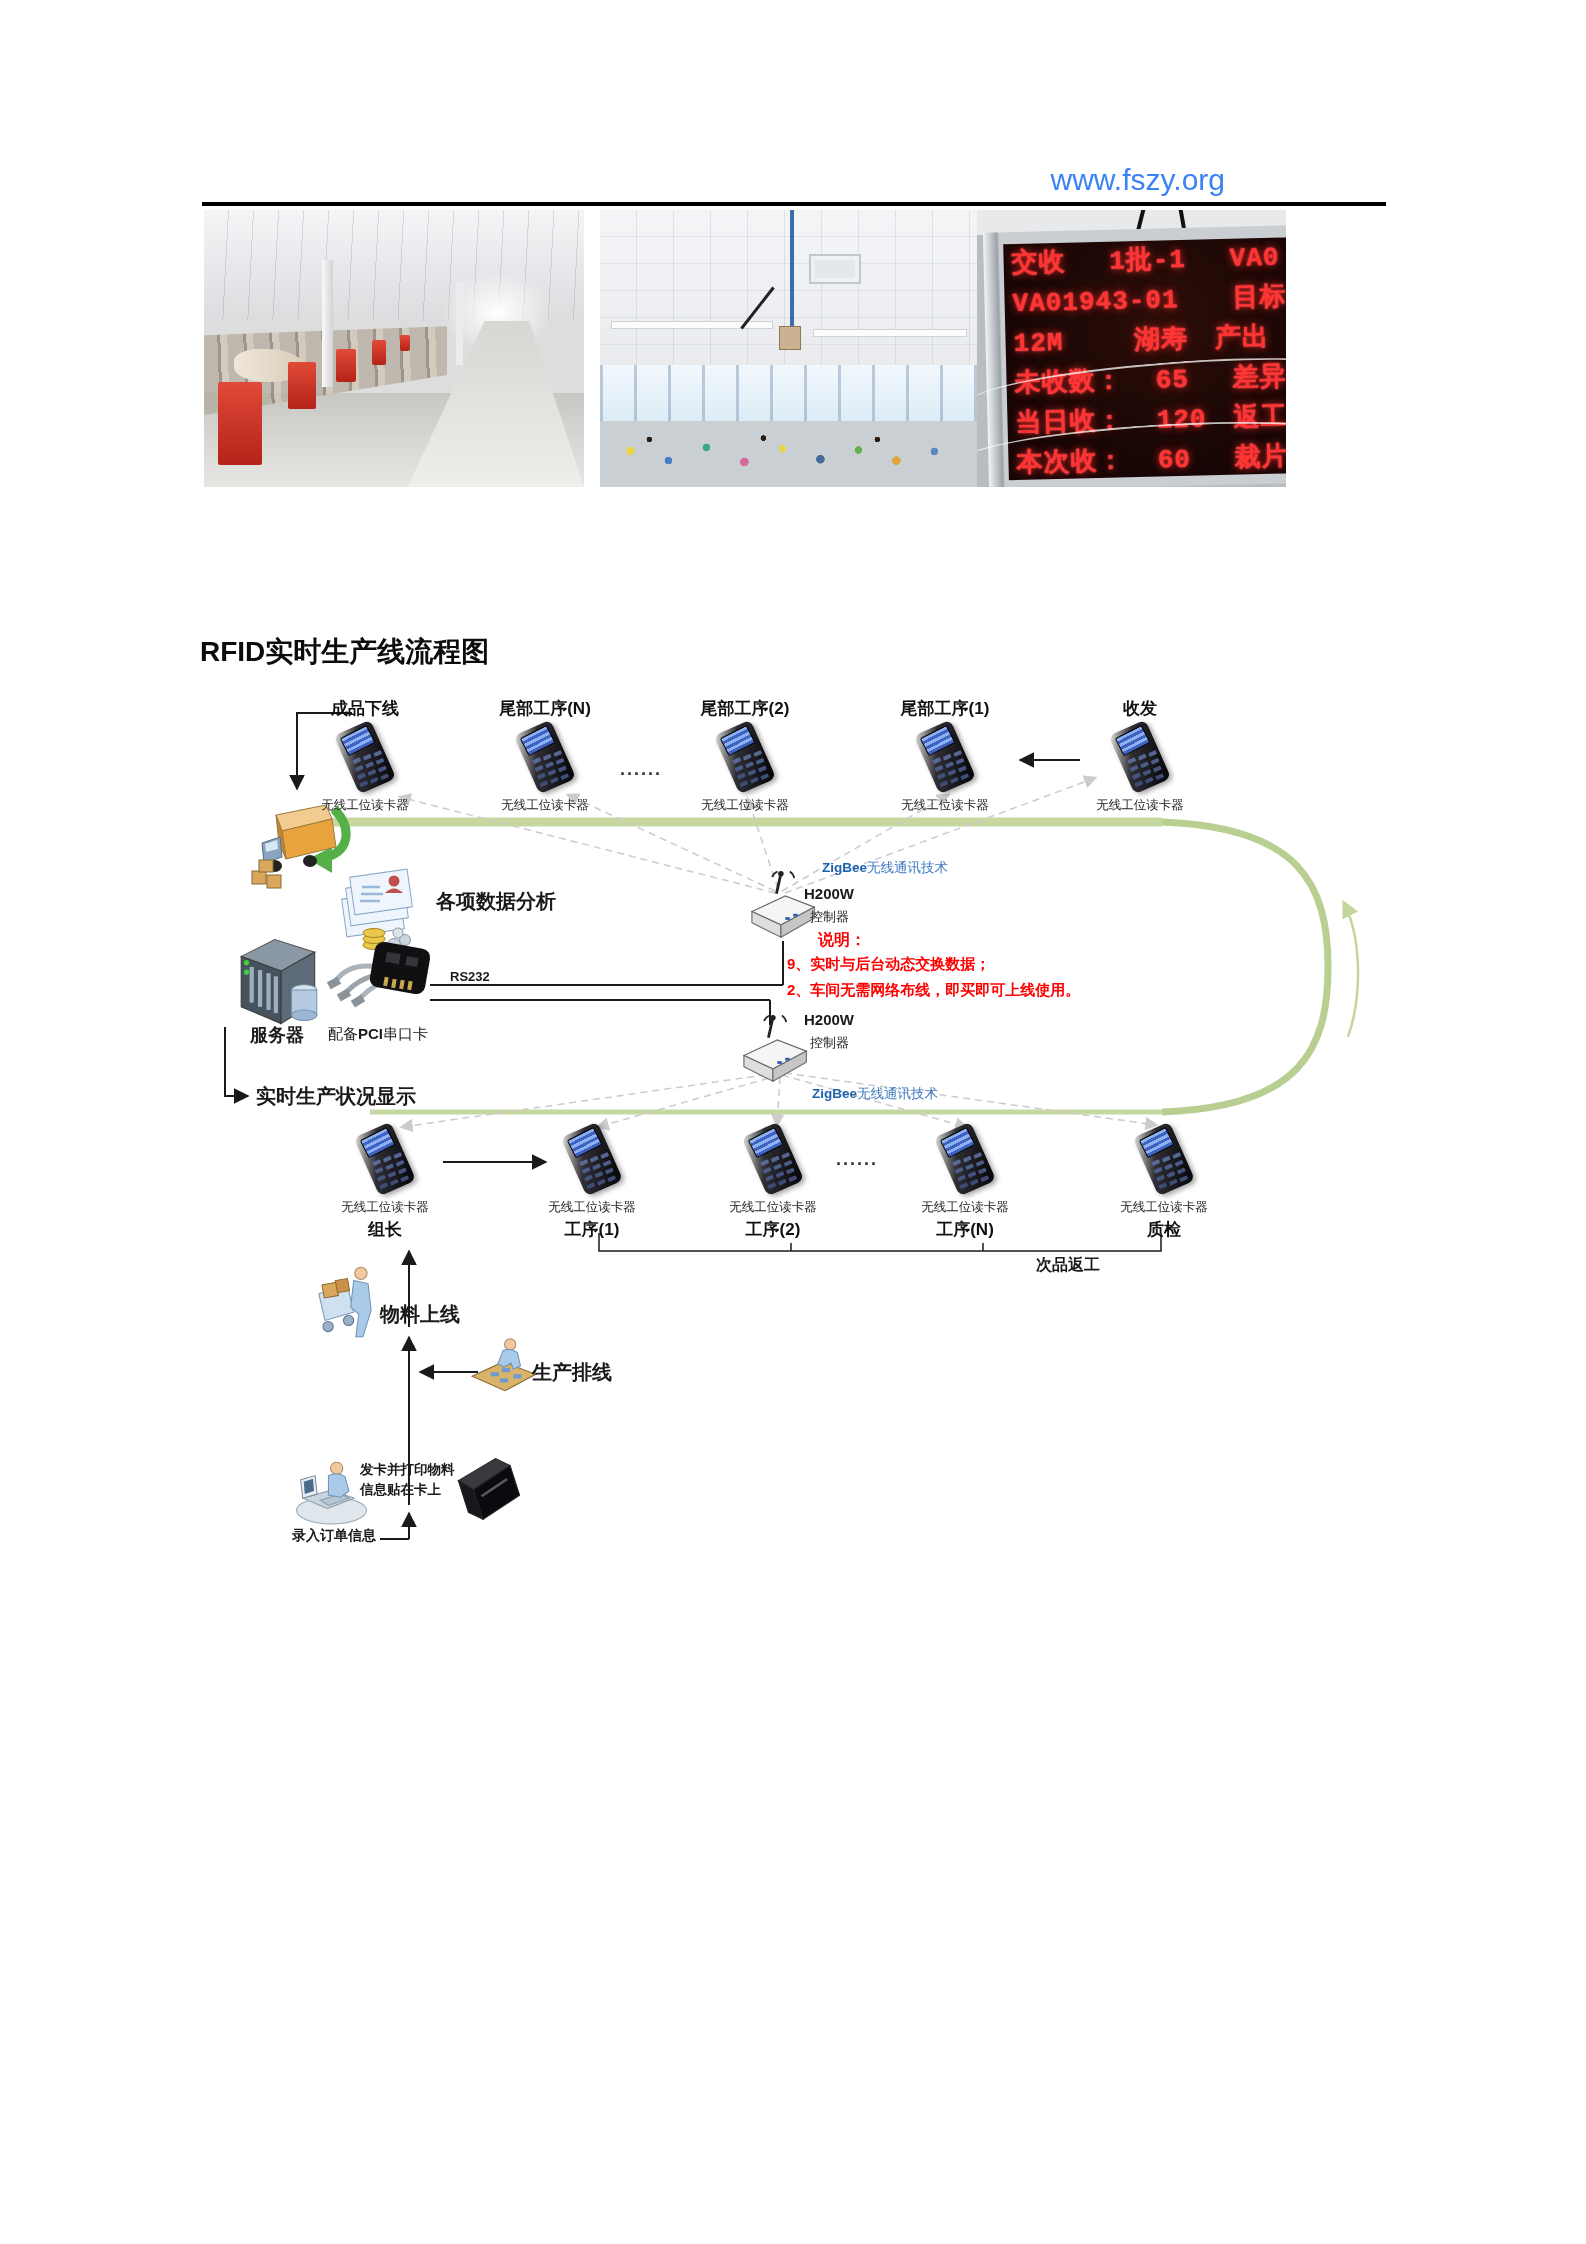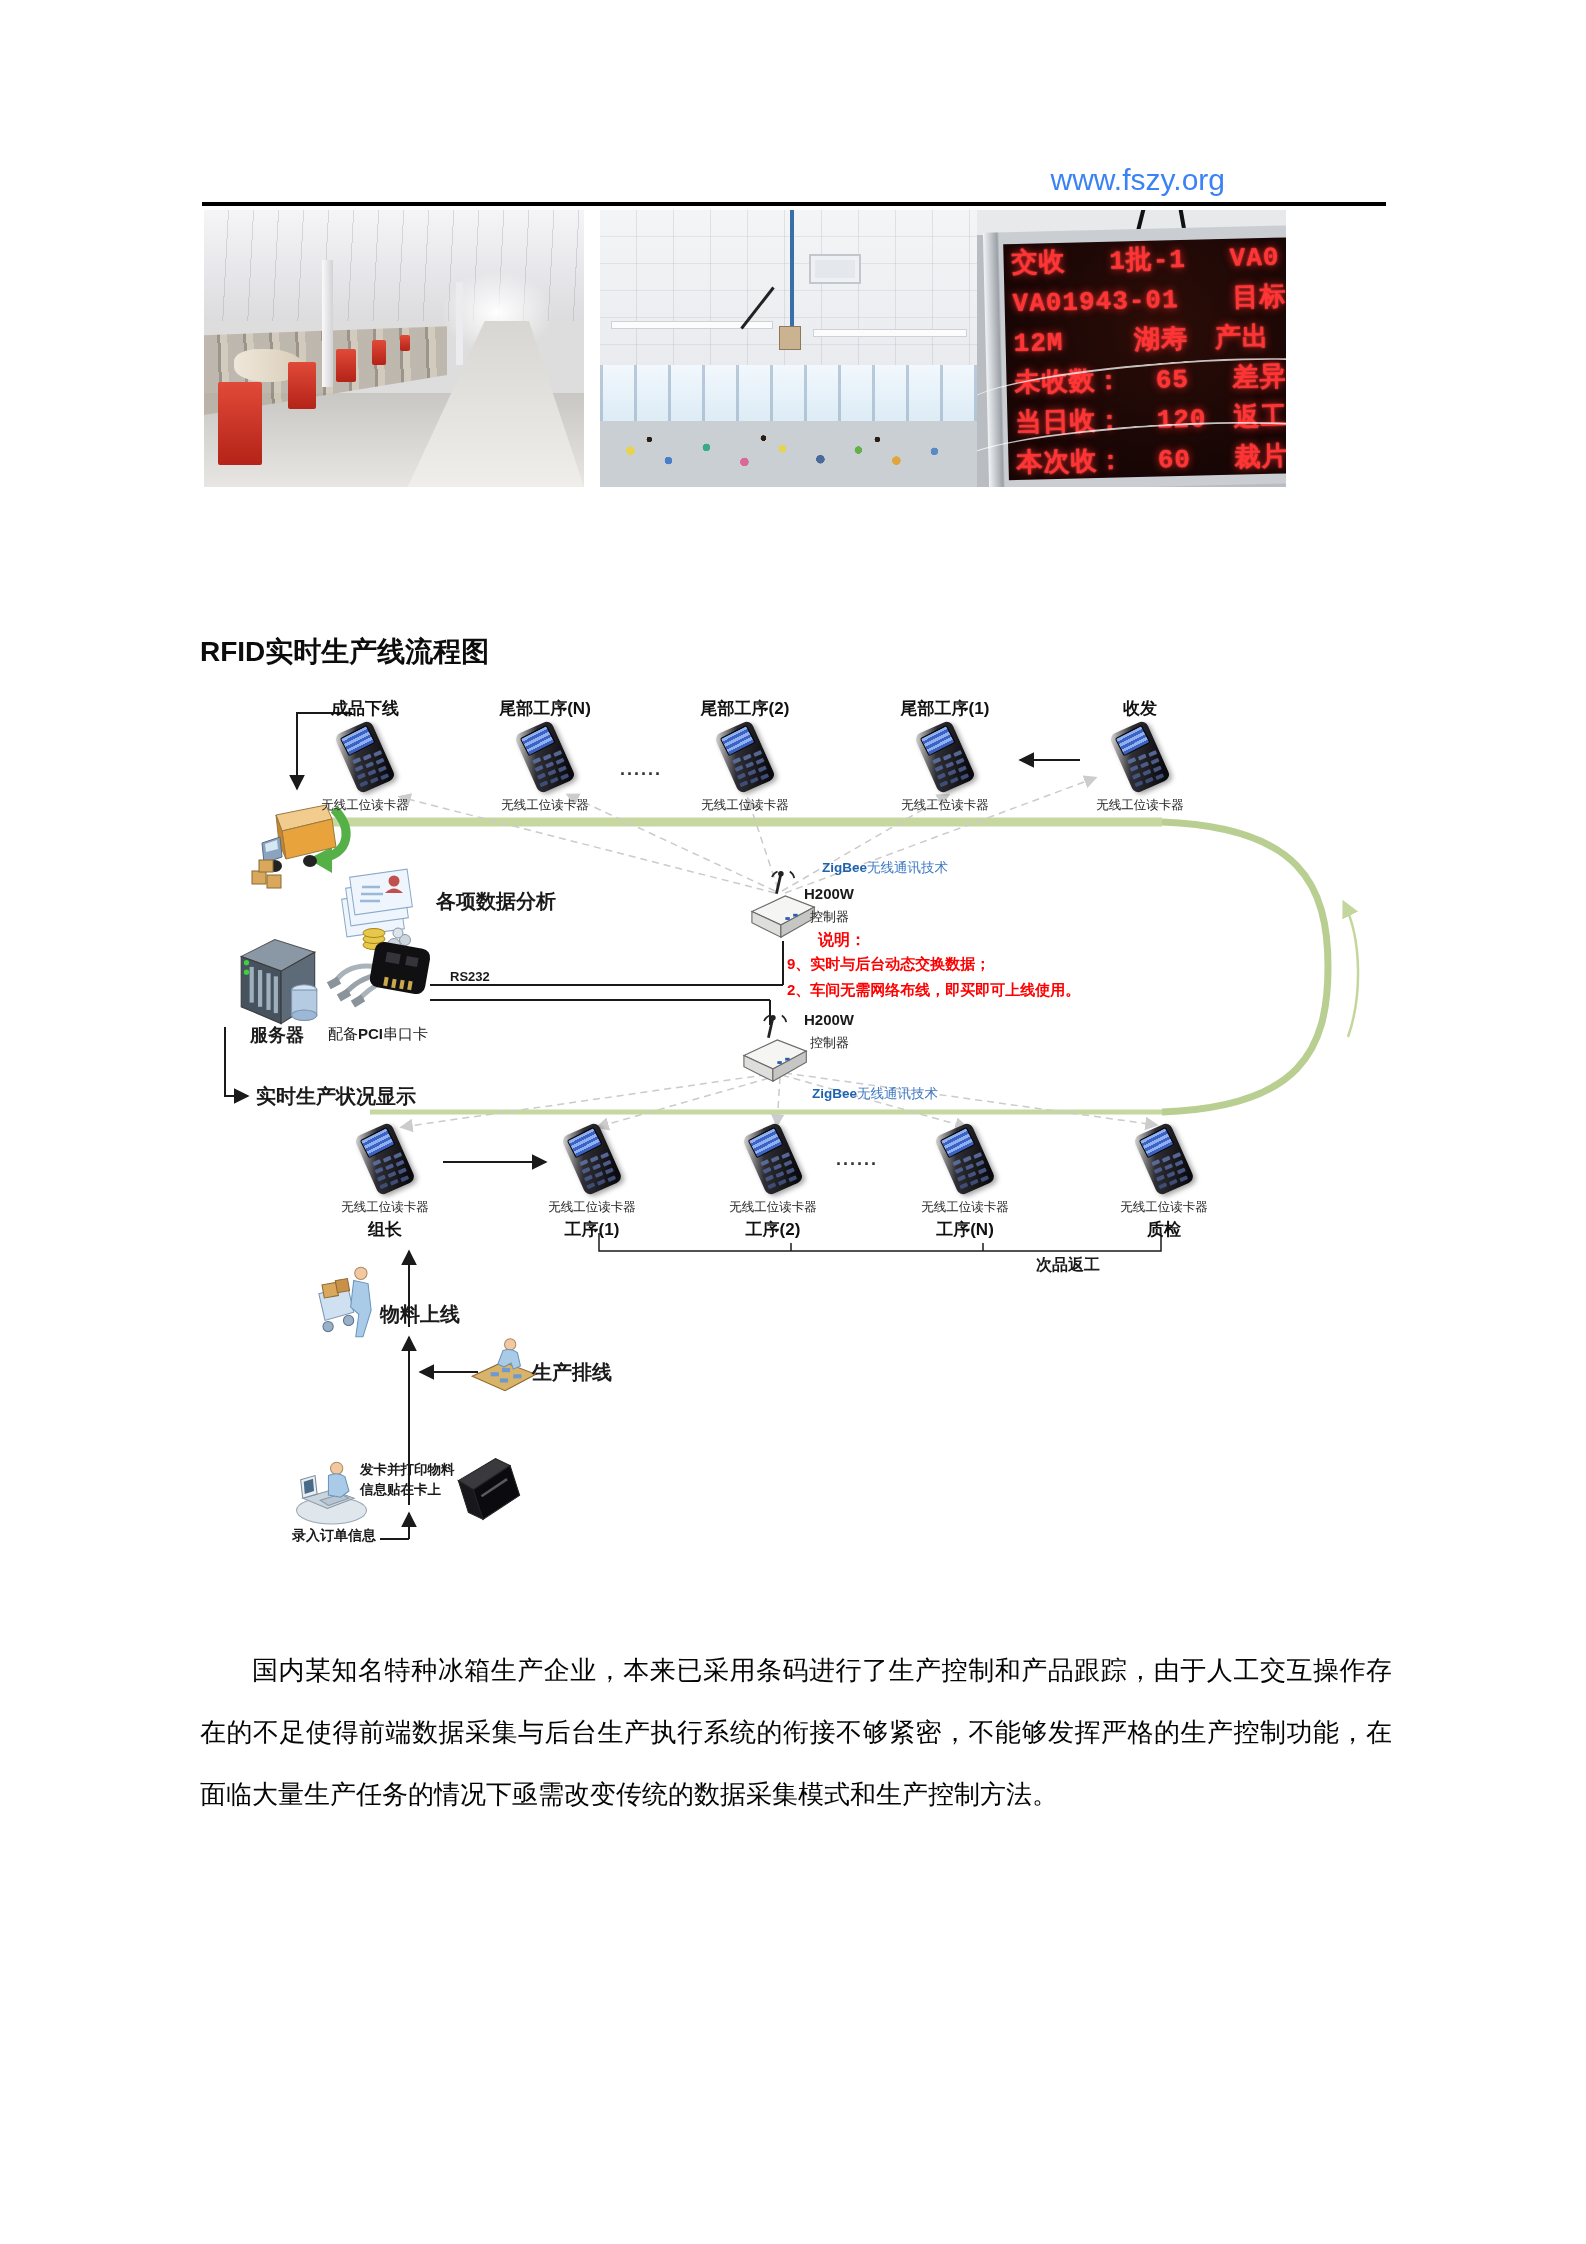--- a/index.html
+++ b/index.html
@@ -500,15 +500,14 @@
       <polygon points="8,24 22,20 24,38 10,42" fill="#e8eef4" stroke="#7a8a96"></polygon>
       <polygon points="11,26 20,23 21,35 12,38" fill="#4a6a8a"></polygon>
       <polygon points="27,44 47,38 55,42 35,49" fill="#b8c6d2" stroke="#8a98a4"></polygon>
       <circle cx="43" cy="13" r="6" fill="#f2c8a0" stroke="#b08a60"></circle>
       <path d="M35 20 q9 -4 16 1 l4 14 -8 6 -12 -2 z" fill="#aacbe8" stroke="#6a94bc"></path>
     </svg>
     <div class="abs lbl-b14" style="left:92px;top:852px;">录入订单信息</div>
   </div>
 
   <div class="abs bodytext">
-    <p>国内某知名特种冰箱生产企业，本来已采用条码进行了生产控制和产品跟踪，由于人工交互操作存在的不足使得前端数据采集与后台生产执行系统的衔接不够紧密，不能够发挥严格的生产控制功能，在面临大量生产任务的情况下亟需改变传统的数据采集模式和生产控制方法。</p>
   </div>
 </div>
 
 </body></html>

